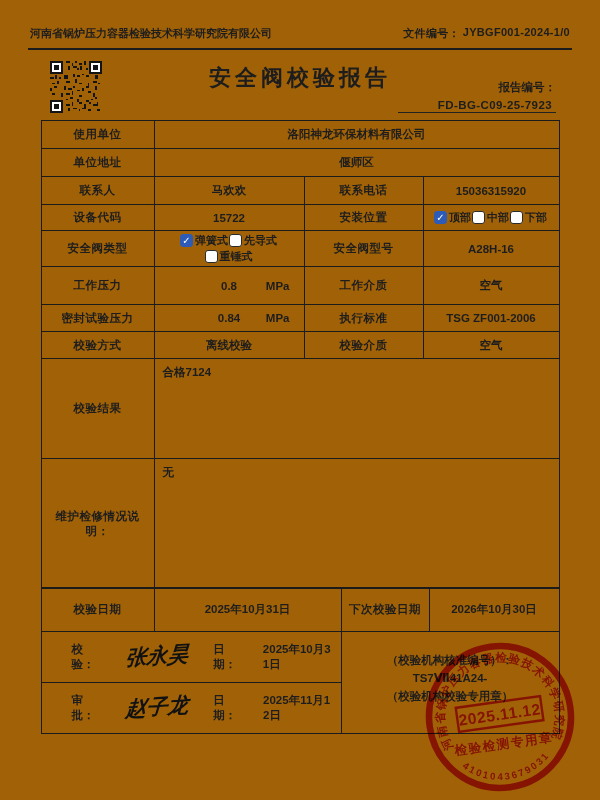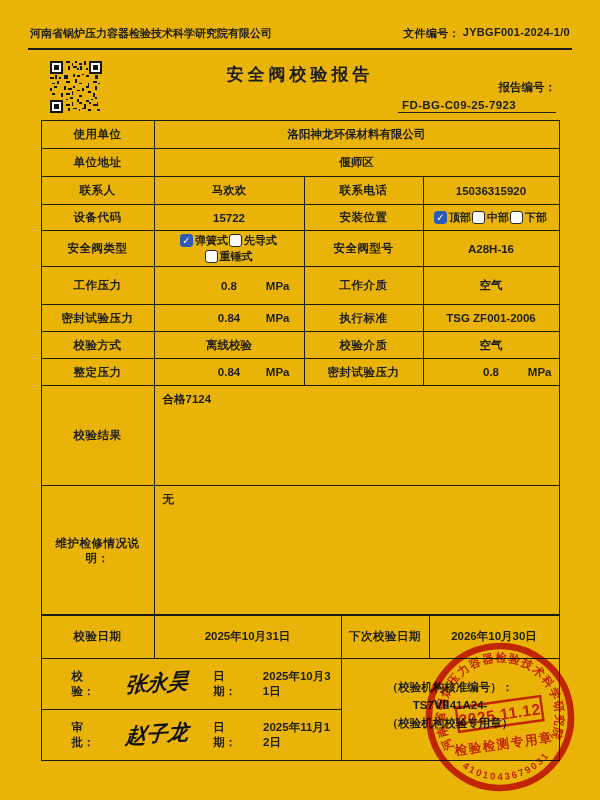--- a/index.html
+++ b/index.html
@@ -1,30 +1,30 @@
 <!DOCTYPE html>
 <html><head>
 <meta charset="utf-8">
 <style>
   * { margin:0; padding:0; box-sizing:border-box; }
   html,body { width:600px; }
   body { background:#f4f3f0; font-family:"Liberation Sans","DejaVu Sans",sans-serif; color:#1d1d1d; }
-  .page { position:relative; width:600px; height:800px; background:#eab308; overflow:hidden; }
+  .page { position:relative; width:600px; height:800px; background:#a16207; overflow:hidden; }
 
   
   .tophead { margin:26px 30px 0 30px; display:flex; justify-content:space-between; align-items:flex-end; font-size:11px; font-weight:700; }
   .tophead .docno { display:flex; gap:3px; letter-spacing:.3px; }
   .rule { margin:7px 28px 0 28px; border-top:2.5px solid #1c1c1c; }
 
   
   .titleband { position:relative; margin:6px 38px 0 38px; height:60px; }
   .qr { position:absolute; left:12px; top:5px; width:52px; height:52px; }
-  .doc-title { text-align:center; font-size:17px; font-weight:700; letter-spacing:4px; padding-top:7px; }
+  .doc-title { text-align:center; font-size:22px; font-weight:700; letter-spacing:4px; padding-top:7px; }
   .report-line { position:absolute; right:6px; bottom:3px; display:flex; align-items:flex-end; gap:4px; font-size:11.5px; font-weight:700;flex-direction:column; }
-  .report-line .rno { display:inline-block; min-width:158px; text-align:left; border-bottom:1.5px solid #222; padding:0 4px 1px 4px; letter-spacing:.4px; }
+  .report-line .rno { display:inline-block; min-width:158px; text-align:right; border-bottom:1.5px solid #222; padding:0 4px 1px 4px; letter-spacing:.4px; }
 
   
   table { border-collapse:collapse; table-layout:fixed; width:518px; margin:4px auto 0 auto; }
   table.bottom { margin-top:0; }
   td { border:1.6px solid #1b1b1b; font-size:11.5px; font-weight:700; text-align:center; vertical-align:middle; padding:2px 4px; word-break:break-all; }
   td.lab { letter-spacing:.5px;margin-left:12px; }
   td.topleft { text-align:left; vertical-align:top; padding:6px 8px; }
   .pv { position:relative; }
   .pv .unit { position:absolute; right:14px; top:50%; transform:translateY(-50%); }
   .pv.narrow .unit { right:7px; }
@@ -216,26 +216,20 @@
       <td class="pv"><span>0.84</span><span class="unit">MPa</span></td>
       <td class="lab">执行标准</td>
       <td>TSG ZF001-2006</td>
     </tr>
     <tr style="height:27px">
       <td class="lab">校验方式</td>
       <td>离线校验</td>
       <td class="lab">校验介质</td>
       <td>空气</td>
     </tr>
-    <tr style="height:27px">
-      <td class="lab">整定压力</td>
-      <td class="pv"><span>0.84</span><span class="unit">MPa</span></td>
-      <td class="lab">密封试验压力</td>
-      <td class="pv narrow"><span>0.8</span><span class="unit">MPa</span></td>
-    </tr>
     <tr style="height:100px">
       <td class="lab">校验结果</td>
       <td colspan="3" class="topleft">合格7124</td>
     </tr>
     <tr style="height:130px">
       <td class="lab">维护检修情况说明：</td>
       <td colspan="3" class="topleft">无</td>
     </tr>
   </tbody>
     </table>

